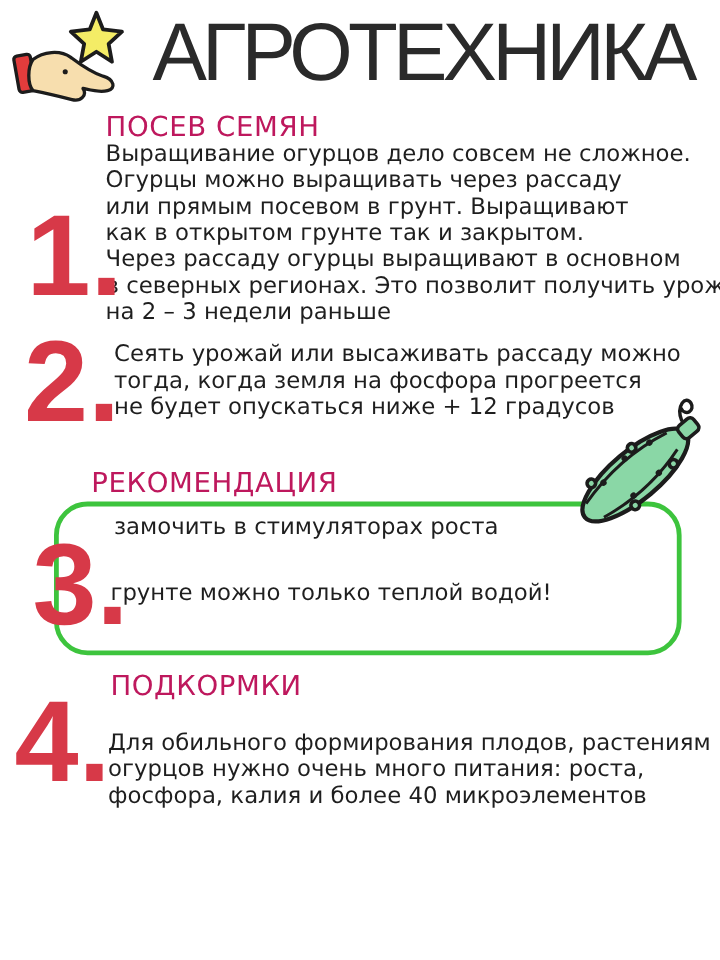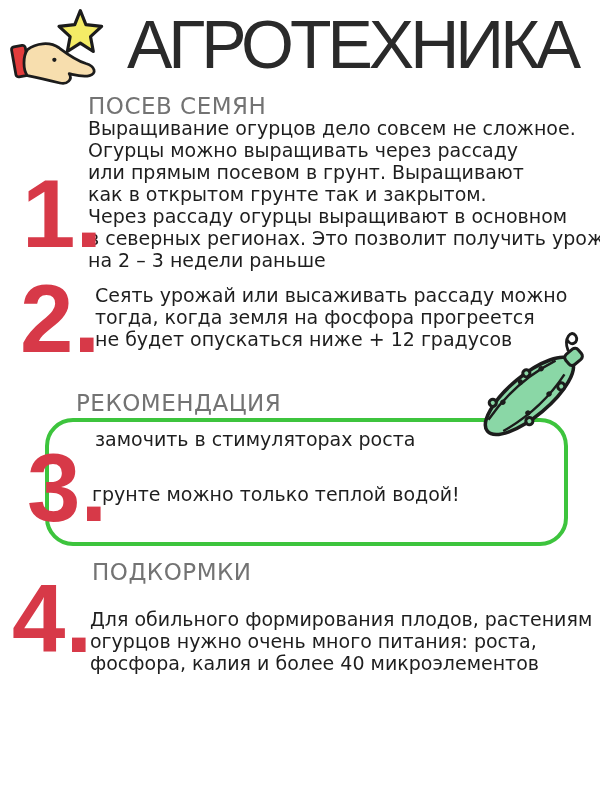--- a/index.html
+++ b/index.html
@@ -8,21 +8,21 @@
     font-family:"DejaVu Sans",sans-serif;color:#1f1f1f;
   }
   .hdr-icon{position:absolute;left:8px;top:6px;width:102px;height:90px;}
   .title{
     position:absolute;left:127px;top:10px;width:460px;height:70px;
     font-family:"Liberation Sans",sans-serif;font-size:68px;line-height:68px;
     font-weight:500;letter-spacing:-4px;color:#2a2a2a;white-space:nowrap;
   }
   .h-sec{
     position:absolute;font-size:23px;line-height:25px;letter-spacing:.5px;
-    color:#737373;white-space:nowrap;font-weight:400;
+    color:#be185d;white-space:nowrap;font-weight:400;
   }
   .h-s1{left:88px;top:94px;}
   .h-rec{left:76px;top:391px;}
   .h-s4{left:92px;top:560px;}
   .body-lines{position:absolute;}
   .body-lines .bl{font-size:19px;line-height:22px;white-space:nowrap;color:#1e1e1e;}
   .p1{left:88px;top:117px;}
   .p2{left:95px;top:284px;}
   .p4{left:90px;top:592px;margin-top:16px;}
   .num{

